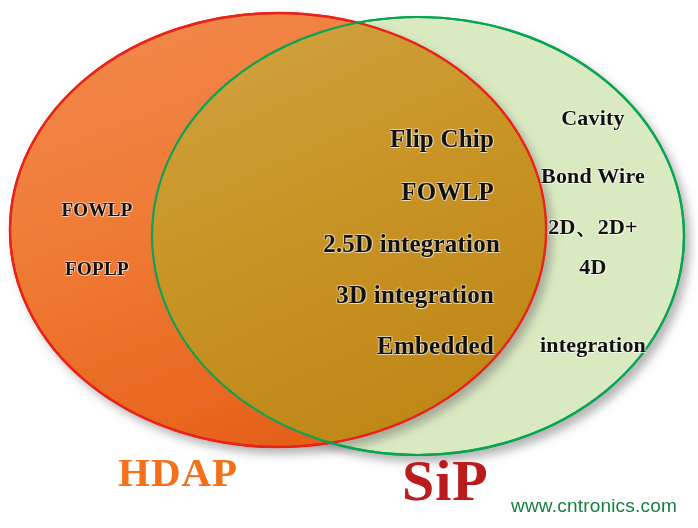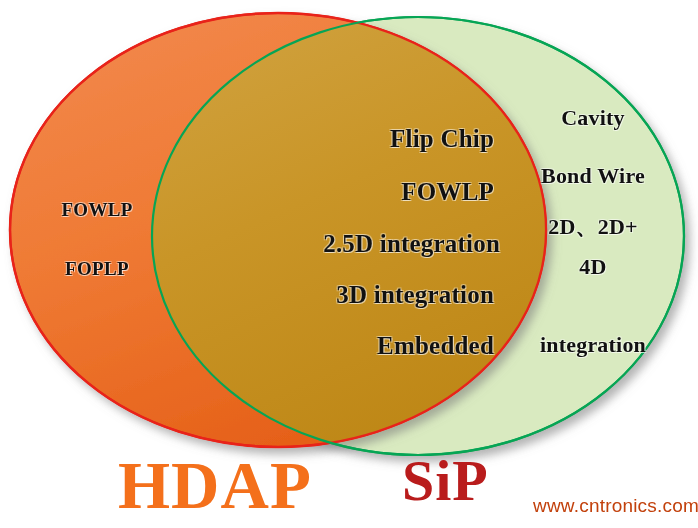--- a/index.html
+++ b/index.html
@@ -99,43 +99,42 @@
   .caption {
     position: absolute;
     font-family: "Liberation Serif", "DejaVu Serif", serif;
     font-weight: bold;
     white-space: nowrap;
     line-height: 1;
   }
   #caption-hdap {
     left: 118px;
     top: 452px;
-    font-size: 67px;
+    font-size: 41px;
     color: #F4701B;
     letter-spacing: 1px;
   }
   #caption-sip {
     left: 402px;
     top: 452px;
     font-size: 58px;
     color: #b91c1c;
     letter-spacing: 1px;
   }
 
   #watermark {
     position: absolute;
     left: 511px;
     top: 495px;
     font-family: "Liberation Sans", "DejaVu Sans", sans-serif;
     font-size: 19px;
     font-weight: normal;
-    color: #c2410c;
+    color: #15803d;
     white-space: nowrap;
     letter-spacing: 0.2px;
-    margin-left: 22px;
   }
 </style>
 </head>
 <body>
 
 <div id="venn-stage">
 
   <svg id="venn-svg" viewBox="0 0 698 528" xmlns="http://www.w3.org/2000/svg">
     <defs>
       <linearGradient id="orangeGrad" x1="0.12" y1="0.02" x2="0.58" y2="1">

